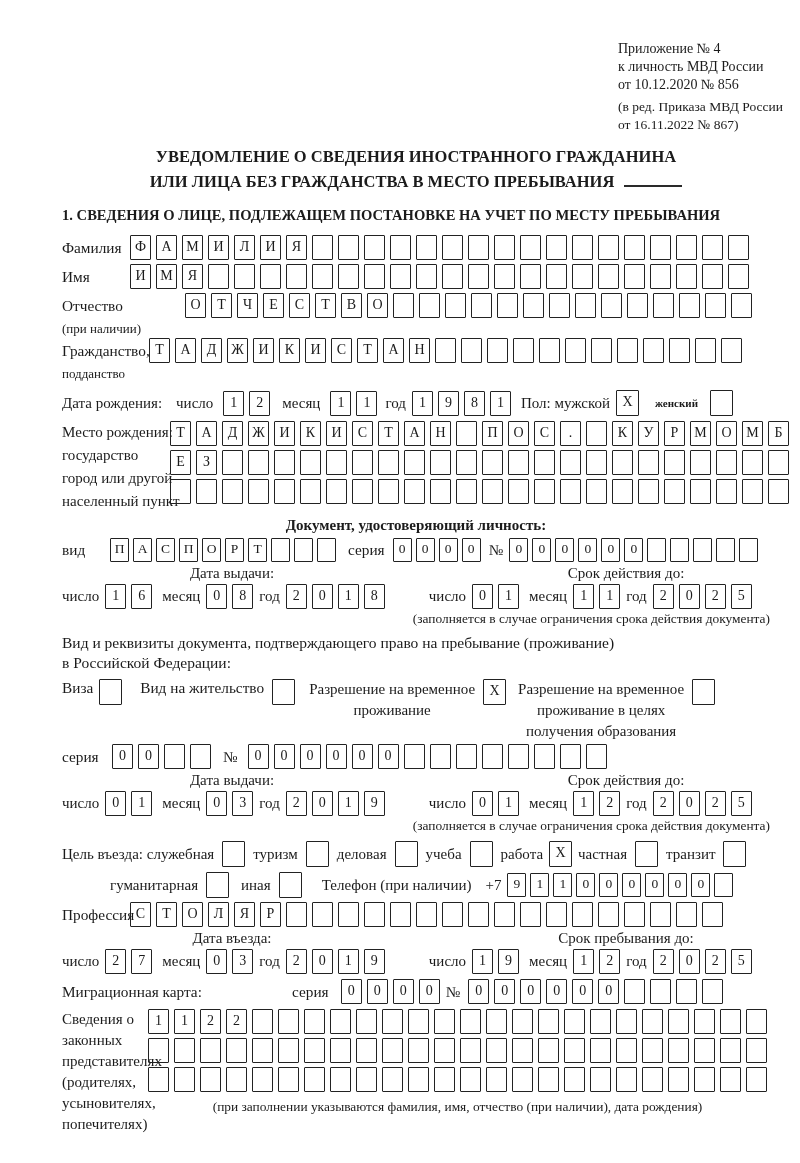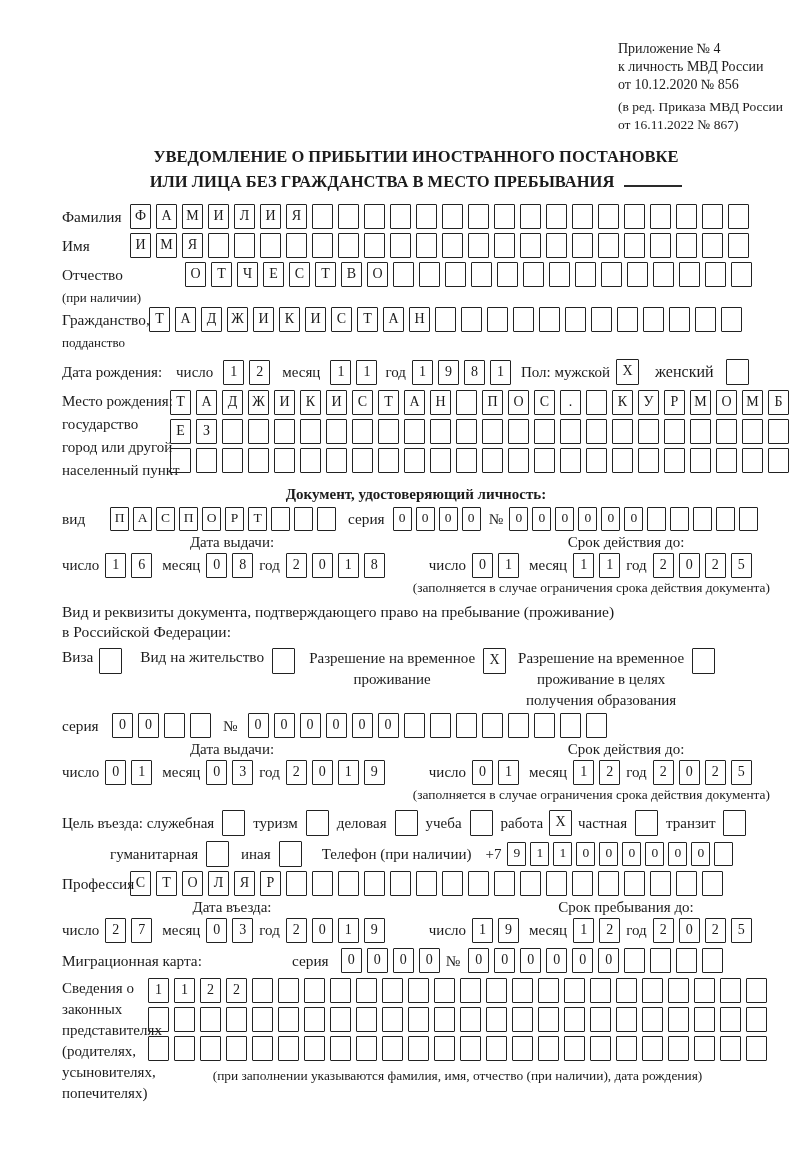--- a/index.html
+++ b/index.html
@@ -51,24 +51,25 @@
     <div>к личность МВД России</div>
     <div>от 10.12.2020 № 856</div>
   </div>
   <div class="hdr-sub">
     <div>(в ред. Приказа МВД России</div>
     <div>от 16.11.2022 № 867)</div>
   </div>
 
 
   <div class="title">
-    <div>УВЕДОМЛЕНИЕ О ПРИБЫТИИ ИНОСТРАННОГО ПОСТАНОВКЕ</div>
+    <div>УВЕДОМЛЕНИЕ О СВЕДЕНИЯ ИНОСТРАННОГО ГРАЖДАНИНА</div>
     <div><span>ИЛИ ЛИЦА БЕЗ ГРАЖДАНСТВА В МЕСТО ПРЕБЫВАНИЯ</span><span class="title-underline"></span></div>
   </div>
 
+  <div class="section-heading">1. СВЕДЕНИЯ О ЛИЦЕ, ПОДЛЕЖАЩЕМ ПОСТАНОВКЕ НА УЧЕТ ПО МЕСТУ ПРЕБЫВАНИЯ</div>
 
   <div class="frow" style="margin-top:10px;">
     <span class="lbl" style="width:68px;">Фамилия</span>
     <span class="boxes">
         <span class="cbox">Ф</span>
         <span class="cbox">А</span>
         <span class="cbox">М</span>
         <span class="cbox">И</span>
         <span class="cbox">Л</span>
         <span class="cbox">И</span>
@@ -198,21 +199,21 @@
     <span class="boxes mr10">
         <span class="cbox">1</span>
         <span class="cbox">9</span>
         <span class="cbox">8</span>
         <span class="cbox">1</span>
       </span>
     <span class="lbl mr6" style="font-size:15px;">Пол: мужской</span>
     <span class="boxes chk mr16">
         <span class="cbox">X</span>
       </span>
-    <span class="lbl mr12" style="font-size:16px;">женский</span>
+    <span class="lbl mr12" style="font-size:11px;font-weight:bold;">женский</span>
     <span class="boxes chk">
         <span class="cbox"></span>
       </span>
   </div>
 
   <div class="blk">
     <div class="blk-labels" style="width:108px;">
       <div>Место рождения:</div>
       <div>государство</div>
       <div>город или другой</div>

